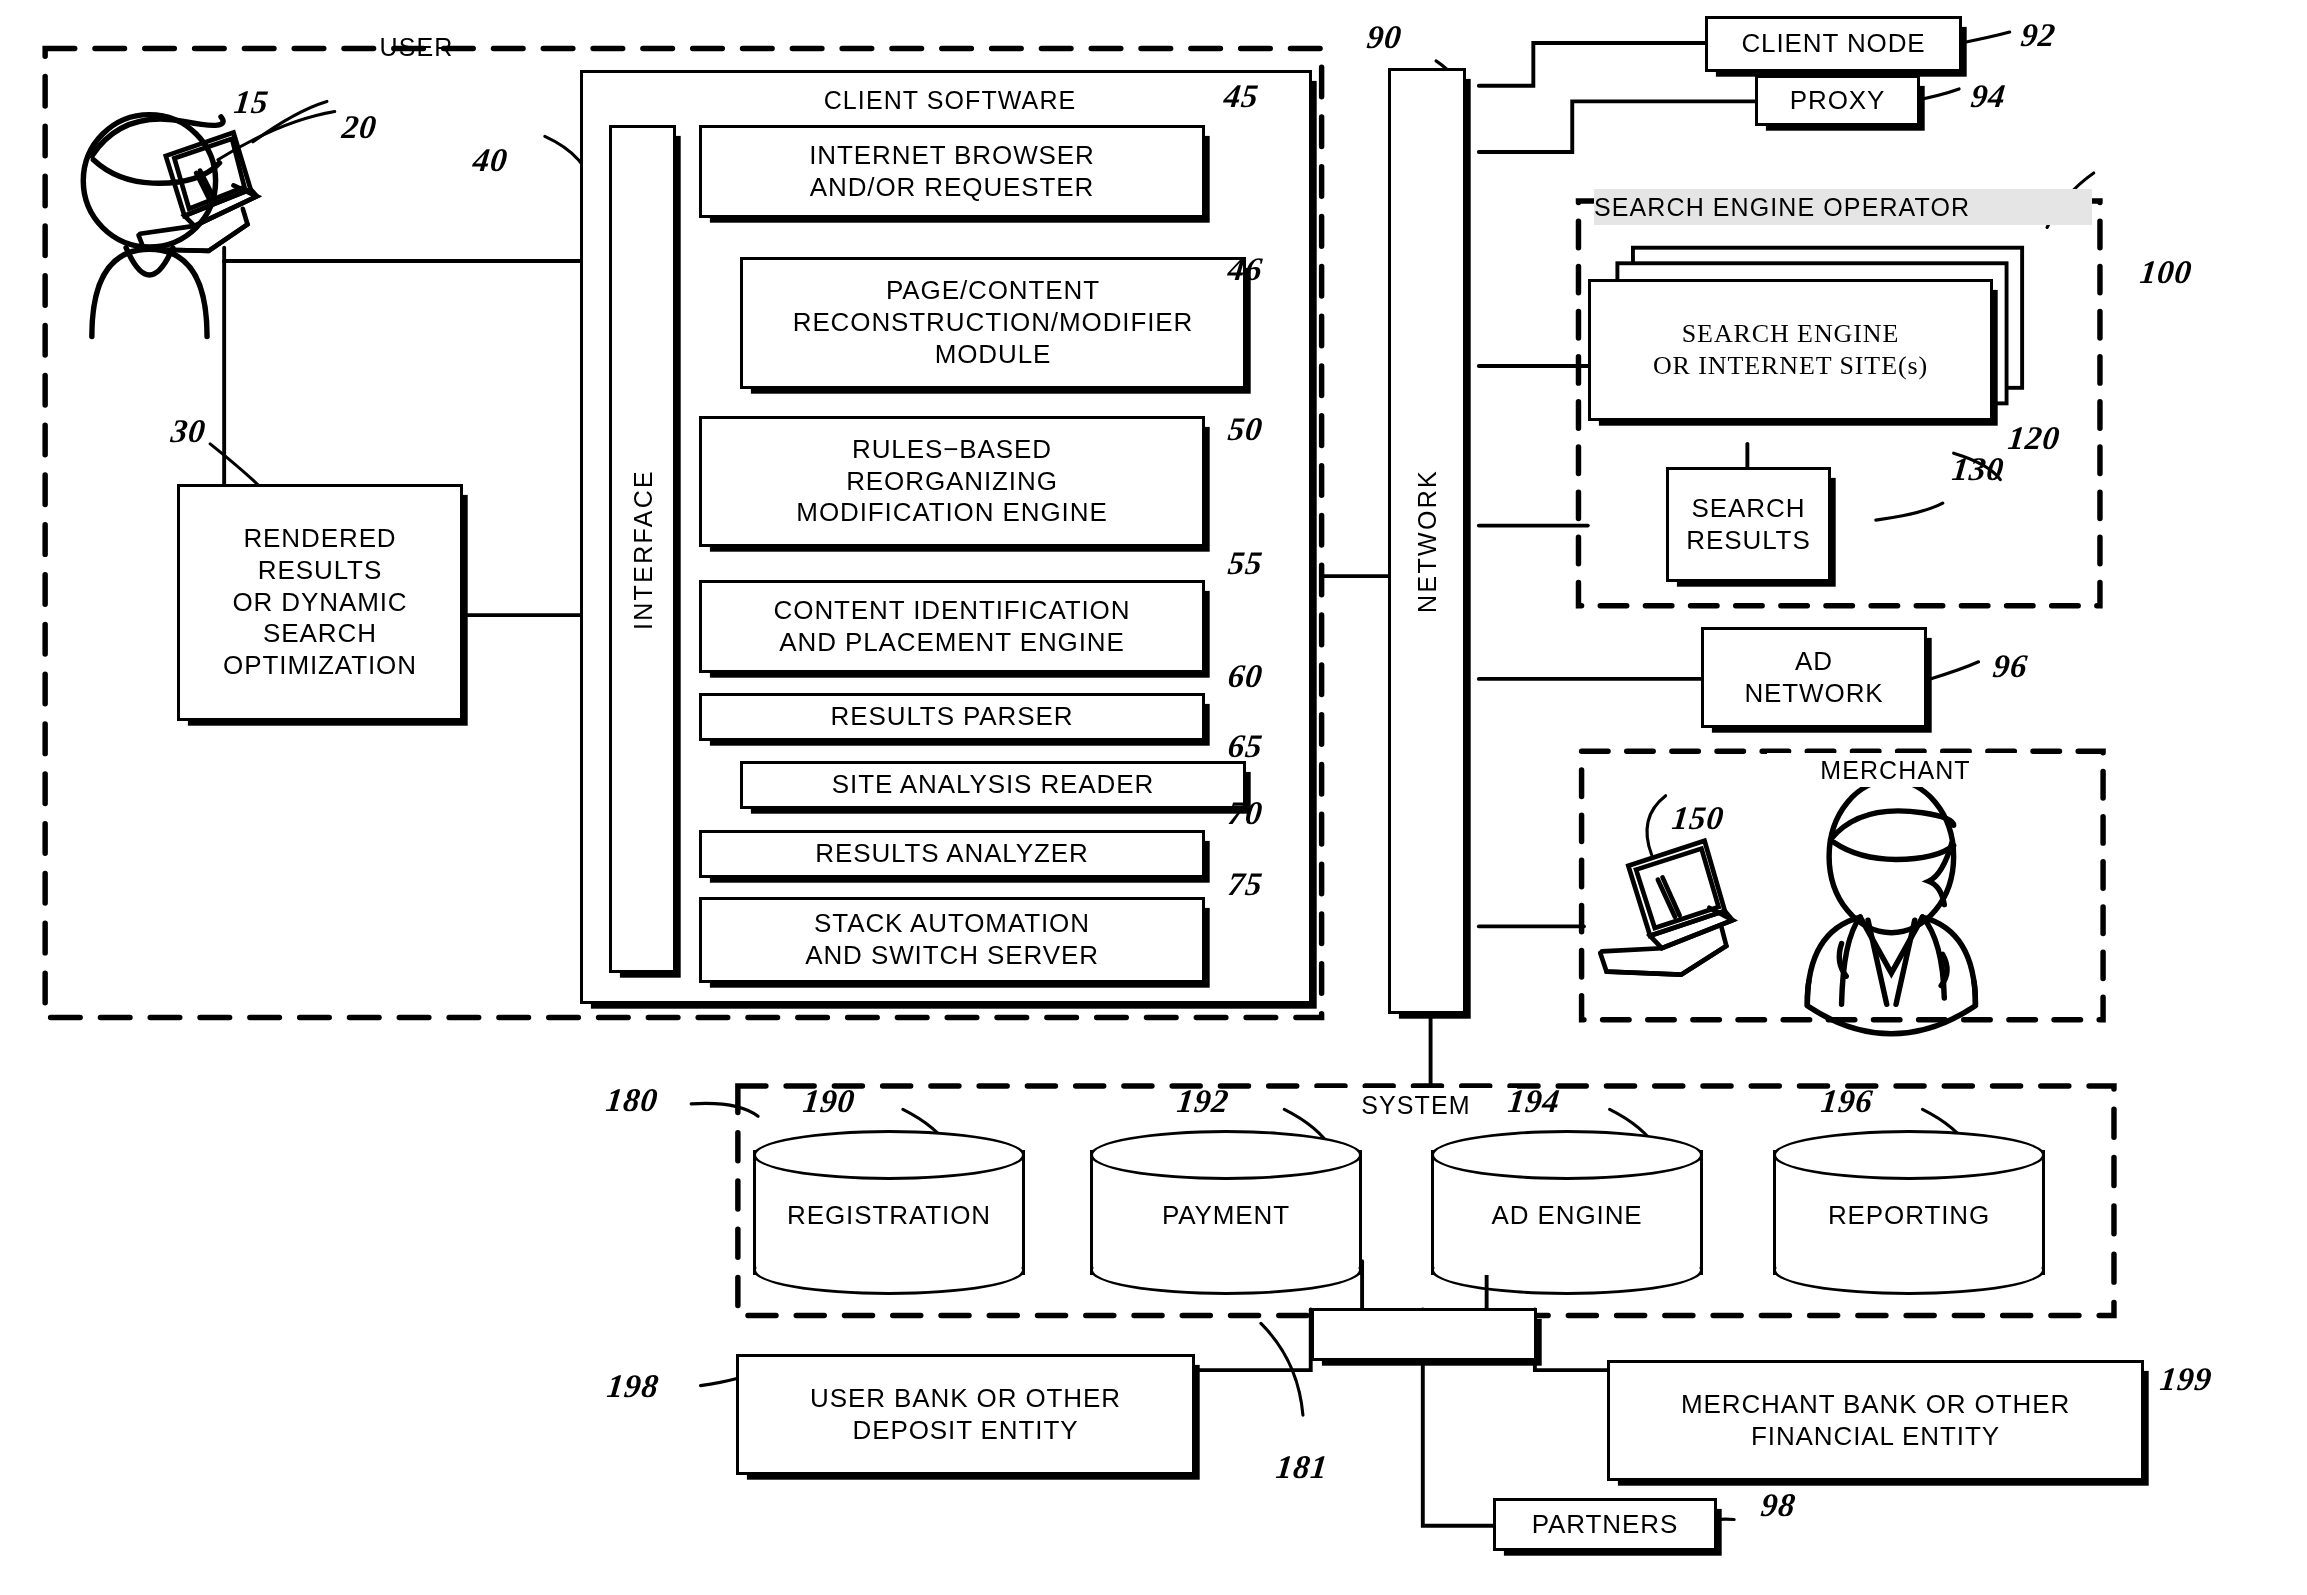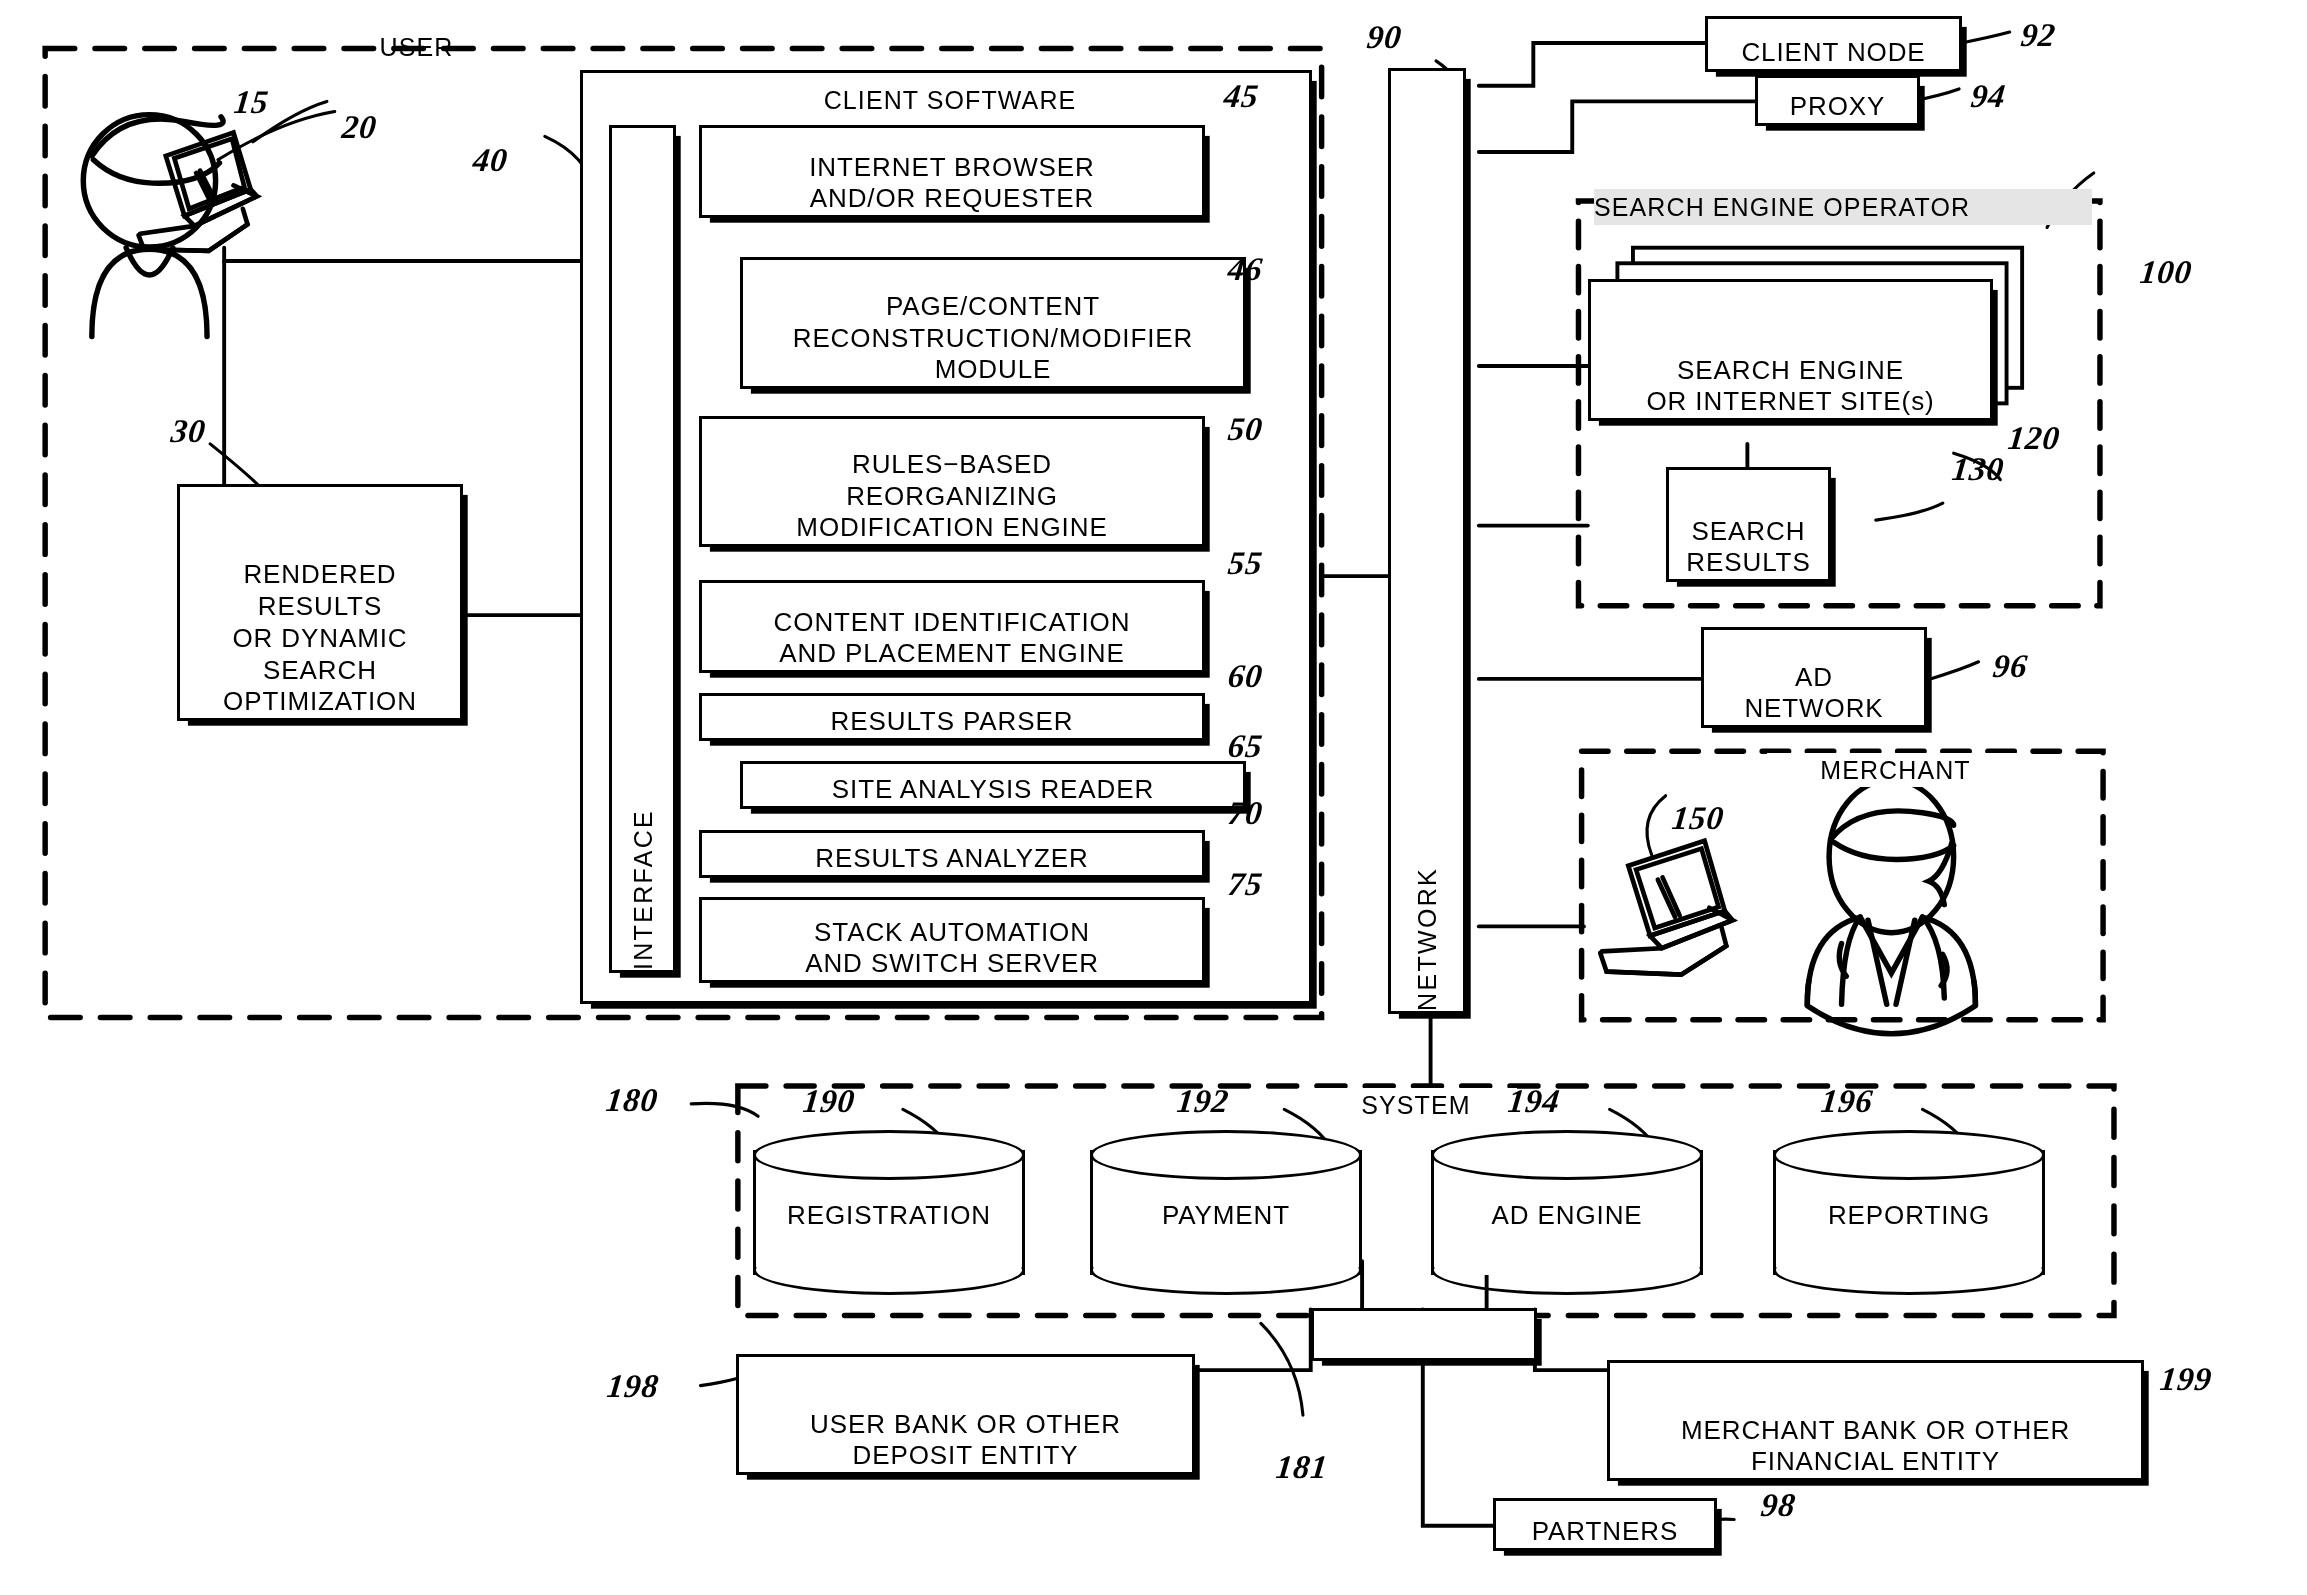--- a/index.html
+++ b/index.html
@@ -7,21 +7,20 @@
        font-family:"Liberation Sans", sans-serif;color:#000;}
 
   
   .abs{position:absolute;box-sizing:border-box;}
   .ctr{display:flex;align-items:center;justify-content:center;text-align:center;}
 
   
   .box{
     border:3.1px solid #000;background:#fff;
     box-shadow:7.8px 7.8px 0 -3.1px #000;
-    align-items:flex-end;
   }
 
   .lbl{font-size:26px;letter-spacing:0.9px;line-height:1.22;font-weight:400;}
   .lbl-big{font-size:25px;letter-spacing:1.1px;line-height:1.2;}
 
   
   .ref{
     position:absolute;font-style:italic;font-weight:700;font-size:33px;
     font-family:"Liberation Serif", serif;letter-spacing:0.8px;
     transform:skewX(-6deg);
@@ -274,21 +273,21 @@
     <div>AD</div>
     <div>NETWORK</div>
   </div>
 </div>
 <div class="ref" style="left:1993px;top:648px;">96</div>
 
 <div class="abs lbl-big" style="left:1594px;top:189px;width:498px;height:36px;
      display:flex;align-items:center;justify-content:flex-start;background:#e5e5e5;">SEARCH ENGINE OPERATOR</div>
 <div class="ref" style="left:2140px;top:254px;">100</div>
 
-<div class="abs box ctr" style="left:1588px;top:279px;width:405px;height:142px;">
+<div class="abs box ctr" style="left:1588px;top:279px;width:405px;height:142px;font-family:Liberation Serif, serif;">
   <div class="lbl">
     <div>SEARCH ENGINE</div>
     <div>OR INTERNET SITE(s)</div>
   </div>
 </div>
 <div class="ref" style="left:2008px;top:420px;">120</div>
 
 <div class="abs box ctr" style="left:1666px;top:467px;width:165px;height:115px;">
   <div class="lbl">
     <div>SEARCH</div>

